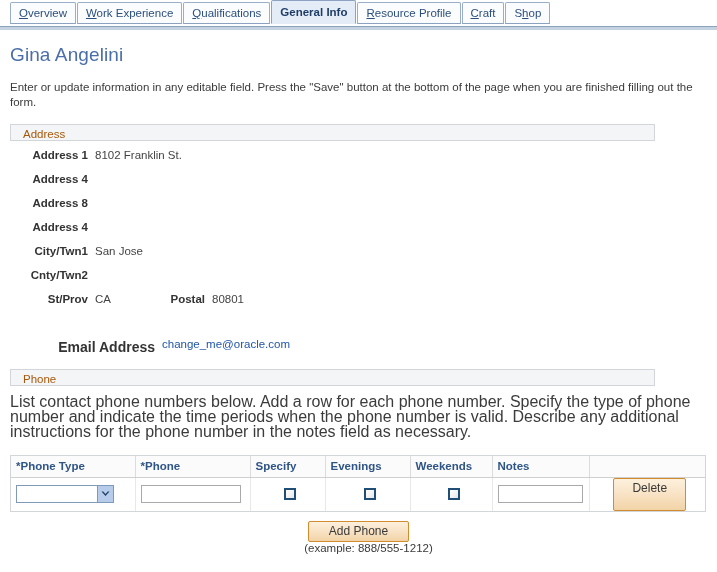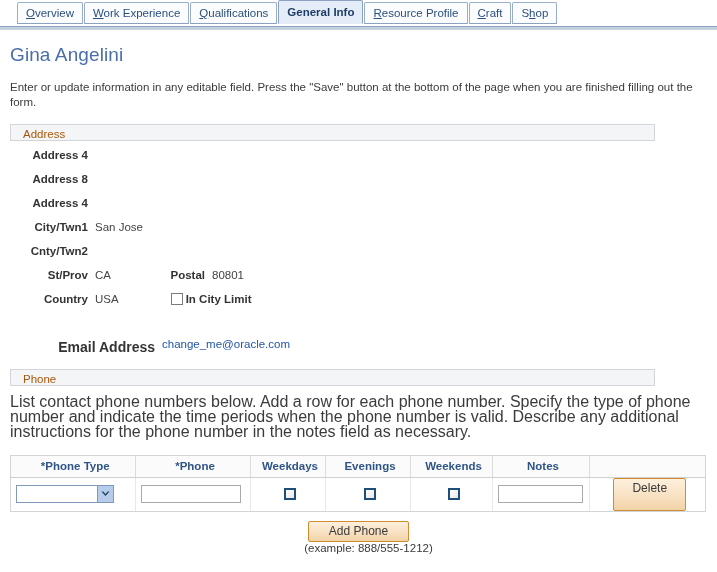--- a/index.html
+++ b/index.html
@@ -13,21 +13,21 @@
     background: #ffffff;
     font-family: "Liberation Sans", sans-serif;
     font-size: 11px;
     color: #333333;
   }
 
   
   .tabbar {
     position: relative;
     height: 30px;
-    padding-left: 17px;
+    padding-left: 10px;
     background: #ffffff;
     white-space: nowrap;
     font-size: 0;
   }
   .tabbar::after {
     content: "";
     position: absolute;
     left: 0; right: 0; bottom: 0;
     height: 3px;
     background: #c5d2e2;
@@ -195,21 +195,21 @@
     font-size: 11.5px;
   }
   table.grid {
     width: 100%;
     border-collapse: collapse;
     table-layout: fixed;
   }
   table.grid th {
     height: 21px;
     padding: 0 0 0 5px;
-    text-align: center;
+    text-align: left;
     vertical-align: middle;
     font-size: 11.5px;
     font-weight: bold;
     color: #2f5486;
     background: #fbfbfb;
     border-right: 1px solid #dcdcdc;
     border-bottom: 1px solid #cfcfcf;
     white-space: nowrap;
   }
   table.grid th:last-child { border-right: none; }
@@ -292,20 +292,24 @@
 <div class="page">
 
   <h1 class="page-title">Gina Angelini</h1>
 
   <p class="instructions">Enter or update information in any editable field. Press the "Save" button at the bottom of the page when you are finished filling out the form.</p>
 
   <div class="grouphdr wide">Address</div>
 
   <div class="addr" id="addr-fields">
       <div class="addr-row">
+        <div class="addr-lab">Address 1</div>
+        <div class="addr-val">8102 Franklin St.</div>
+      </div>
+      <div class="addr-row">
         <div class="addr-lab">Address 4</div>
         <div class="addr-val"></div>
       </div>
       <div class="addr-row">
         <div class="addr-lab">Address 8</div>
         <div class="addr-val"></div>
       </div>
       <div class="addr-row">
         <div class="addr-lab">Address 4</div>
         <div class="addr-val"></div>
@@ -320,27 +324,20 @@
       </div>
     </div>
 
   <div class="addr-row">
     <div class="addr-lab">St/Prov</div>
     <div class="addr-val">CA</div>
     <div class="addr-lab2">Postal</div>
     <div class="addr-val">80801</div>
   </div>
 
-  <div class="addr-row">
-    <div class="addr-lab">Country</div>
-    <div class="addr-val">USA</div>
-    <div class="incity-wrap">
-      <span class="cbx cbx-plain"></span><span class="cbx-label">In City Limit</span>
-    </div>
-  </div>
 
   <div class="email-row">
     <div class="email-lab">Email Address</div>
     <a class="email-link" href="#">change_me@oracle.com</a>
   </div>
 
   <div class="grouphdr wide">Phone</div>
 
   <p class="phone-note">List contact phone numbers below. Add a row for each phone number. Specify the type of phone number and indicate the time periods when the phone number is valid. Describe any additional instructions for the phone number in the notes field as necessary.</p>
 
@@ -352,21 +349,21 @@
         <col style="width:75px">
         <col style="width:85px">
         <col style="width:82px">
         <col style="width:97px">
         <col style="width:116px">
       </colgroup>
       <thead>
         <tr id="phone-head">
             <th>*Phone Type</th>
             <th>*Phone</th>
-            <th>Weekdays</th>
+            <th>Specify</th>
             <th>Evenings</th>
             <th>Weekends</th>
             <th>Notes</th>
             <th></th>
           </tr>
       </thead>
       <tbody id="phone-body">
           <tr>
             <td><span class="ddl">
                 <span class="fill"></span>

